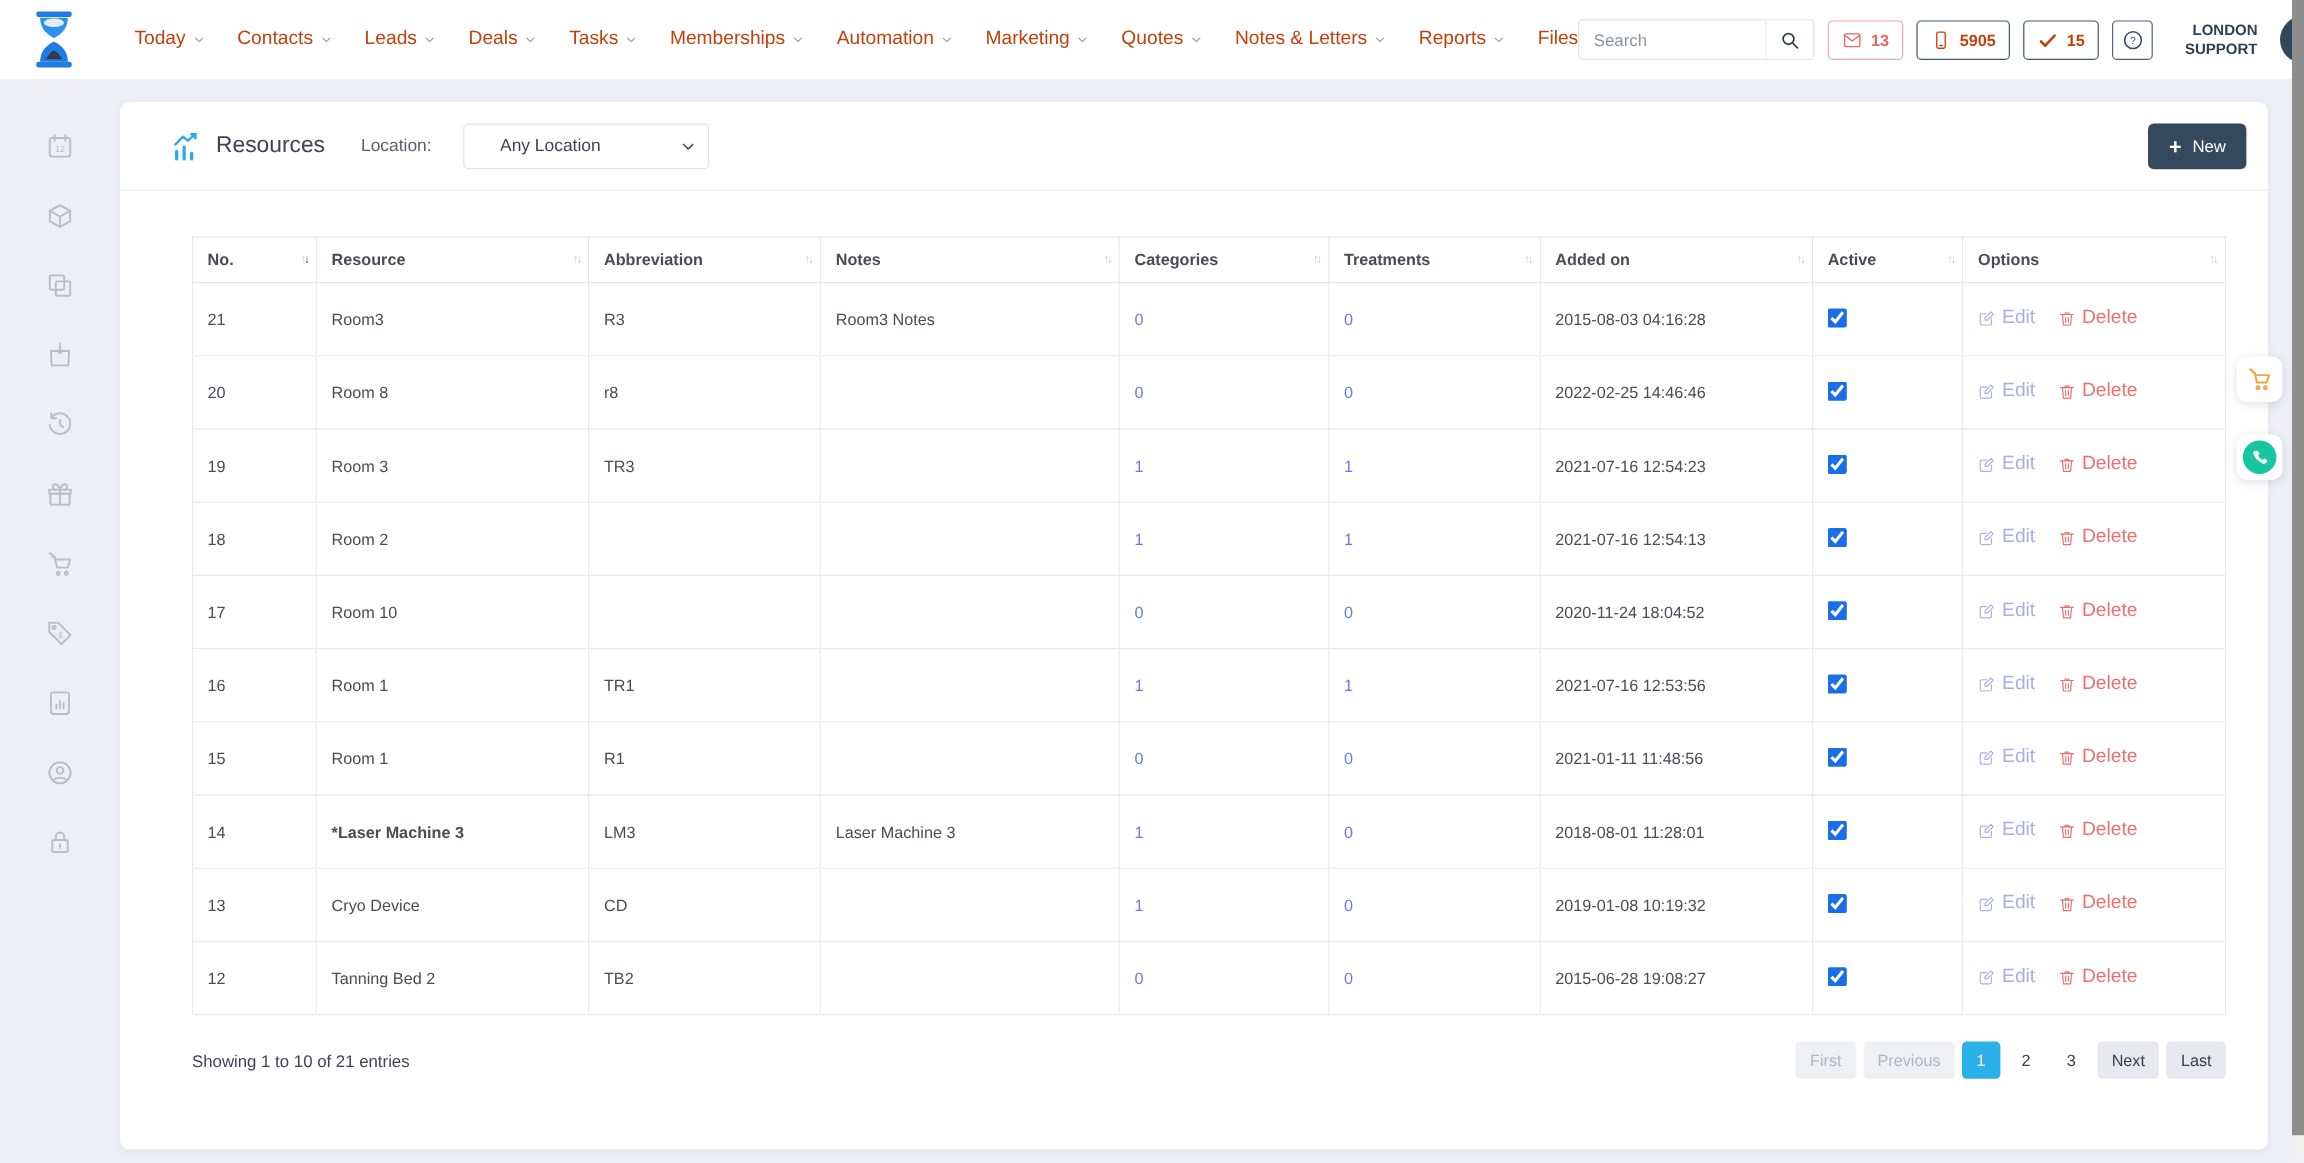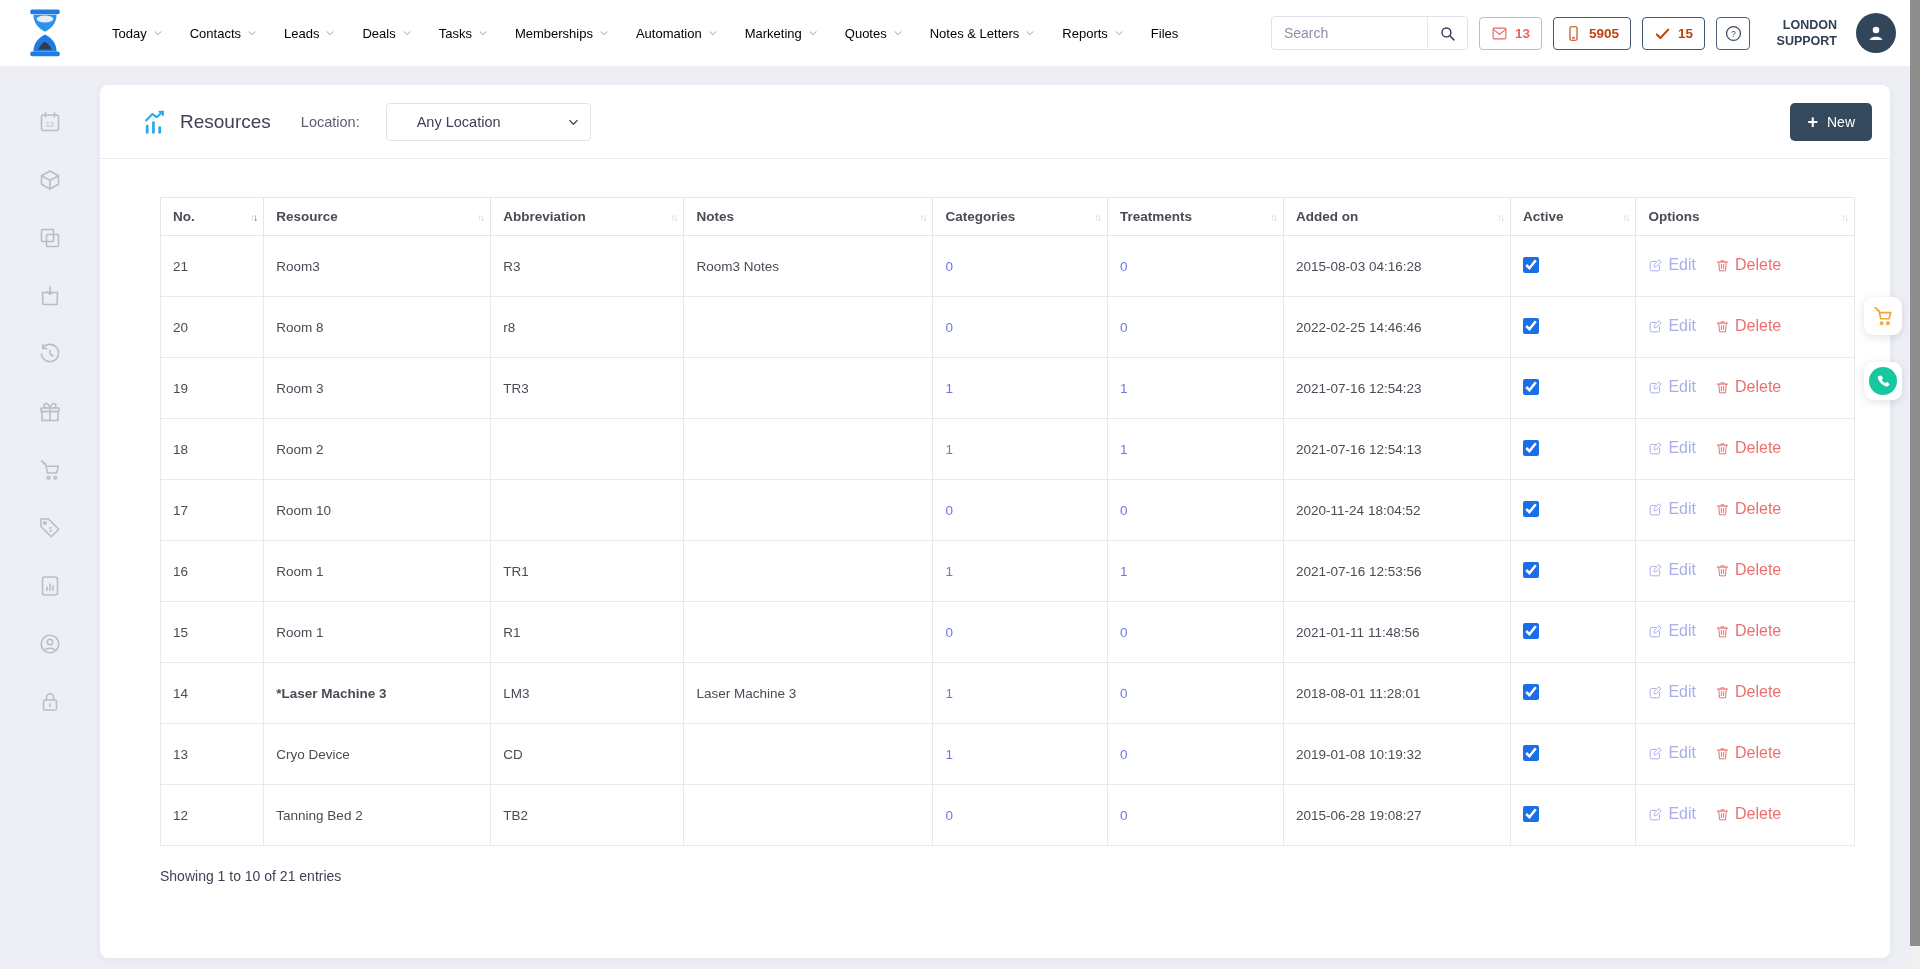--- a/index.html
+++ b/index.html
@@ -5,21 +5,21 @@
   * { margin:0; padding:0; box-sizing:border-box; }
   html,body { width:1920px; height:969px; overflow:hidden; }
   body { font-family:"Liberation Sans", sans-serif; background:#edeff5; position:relative; color:#3f4254; }
   svg { display:block; }
   a { text-decoration:none; cursor:pointer; }
 
   
   .topbar { position:absolute; top:0; left:0; width:1910px; height:66px; background:#fff; display:flex; align-items:center; padding:0 14px 0 24px; z-index:6; }
   .logo { width:42px; height:48px; margin-right:46px; flex:none; }
   .main-nav { display:flex; align-items:center; gap:27px; }
-  .nav-item { display:flex; align-items:center; gap:6px; color:#000000; font-size:13px; white-space:nowrap; }
+  .nav-item { display:flex; align-items:center; gap:6px; color:#c2410c; font-size:16px; white-space:nowrap; }
   .chev { color:#9b98ad; }
   .chev svg { width:10px; height:10px; }
   .topbar-right { margin-left:auto; display:flex; align-items:center; gap:11px; }
   .search-box { display:flex; align-items:stretch; border:1px solid #dfe2ec; border-radius:4px; height:34px; width:197px; background:#fff; overflow:hidden; }
   .search-input { border:none; outline:none; flex:1; min-width:0; padding:0 12px; font-size:14px; color:#a21caf; background:transparent; font-family:inherit; }
   .search-input::placeholder { color:#8c91a0; }
   .search-btn { width:40px; border:none; background:#fff; border-left:1px solid #e7eaf1; display:flex; align-items:center; justify-content:center; cursor:pointer; color:#2e3a48; }
   .search-btn svg { width:17px; height:17px; }
   .badge { display:flex; align-items:center; gap:7px; height:33px; padding:0 11px; border-radius:4px; border:1px solid; font-size:13.5px; font-weight:bold; background:#fff; cursor:pointer; }
   .badge.red  { border-color:#f0a8a8; color:#e96464; }
@@ -596,20 +596,29 @@
                       <path d="M10.2 10.5V17M13.8 10.5V17"></path>
                     </svg>
                   </span>Delete</a></td>
             </tr>
           </tbody>
       </table>
     </div>
 
     <div class="table-footer">
       <span class="showing">Showing 1 to 10 of 21 entries</span>
+      <div class="pagination">
+          <a class="page-btn disabled">First</a>
+          <a class="page-btn disabled">Previous</a>
+          <a class="page-btn active">1</a>
+          <a class="page-btn plain">2</a>
+          <a class="page-btn plain">3</a>
+          <a class="page-btn">Next</a>
+          <a class="page-btn">Last</a>
+        </div>
     </div>
   </div>
 </main>
 
 <div class="float-btn float-cart">
   <span>
     <svg viewBox="0 0 24 24" fill="none" stroke="currentColor" stroke-width="1.8" stroke-linecap="round" stroke-linejoin="round">
         <circle cx="10.5" cy="19.8" r="1.3"></circle>
         <circle cx="17.3" cy="19.8" r="1.3"></circle>
         <path d="M5.5 5.8h2l2 9.2h9l2-6.7H8.2"></path>

